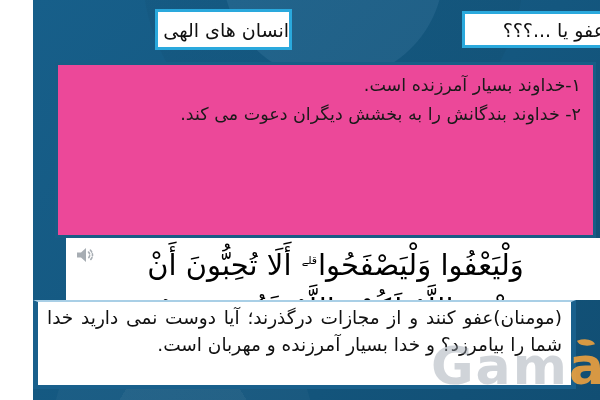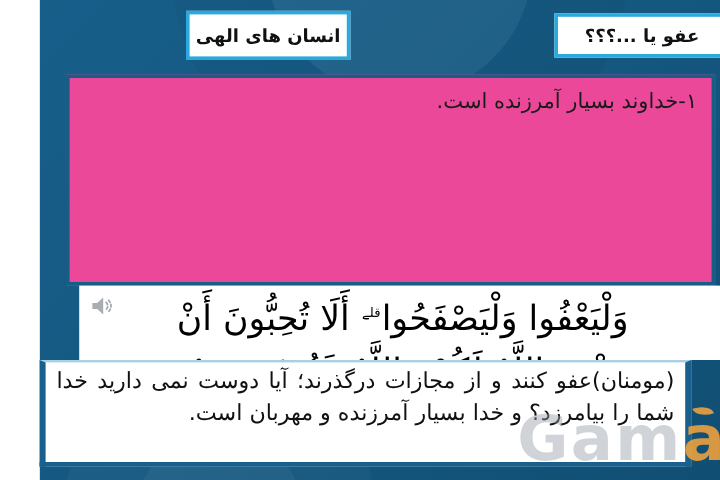--- a/index.html
+++ b/index.html
@@ -12,22 +12,22 @@
     position:absolute;left:33px;top:0;width:567px;height:400px;
     background:
       radial-gradient(circle at 150px 430px, rgba(255,255,255,0.07) 0 70px, rgba(255,255,255,0.03) 70px 130px, rgba(255,255,255,0.0) 131px),
       radial-gradient(circle at 300px -30px, rgba(255,255,255,0.05) 0 110px, rgba(0,0,0,0.04) 111px 190px, rgba(0,0,0,0) 191px),
       linear-gradient(135deg,#175f8a 0%,#14577f 55%,#114e73 100%);
   }
   .left-margin{position:absolute;left:0;top:0;width:33px;height:400px;background:#ffffff;}
 
   .title-box{
     position:absolute;background:#ffffff;border:3px solid #2aa9dd;
-    display:flex;align-items:center;justify-content:center;
-    font-weight:bold;color:#111;font-size:15px;direction:rtl;white-space:nowrap;
+    display:flex;align-items:center;justify-content:flex-start;
+    font-weight:normal;color:#111;font-size:19px;direction:rtl;white-space:nowrap;
     box-shadow:0 0 0 1px rgba(255,255,255,0.5) inset;
   }
   .title-left{left:155px;top:9px;width:131px;height:35px;}
   .title-right{left:462px;top:11px;width:140px;height:31px;}
 
   .points-box{
     position:absolute;left:55px;top:62px;width:511px;height:158px;
     background:#ec4899;border:3px solid #175d86;
     padding:6px 12px 6px 12px;direction:rtl;text-align:right;
     color:#1a1a1a;font-size:17.5px;line-height:29px;
@@ -80,20 +80,21 @@
 
   <div class="title-box title-left">
     <span>انسان های الهی</span>
   </div>
   <div class="title-box title-right">
     <span>عفو یا ...؟؟؟</span>
   </div>
 
   <div class="points-box">
     <div class="point">۱-خداوند بسیار آمرزنده است.</div>
+    <div class="point">۲- خداوند بندگانش را به بخشش دیگران دعوت می کند.</div>
   </div>
 
   <div class="verse-box">
     <span class="speaker">
       <svg viewBox="0 0 24 24" width="24" height="24" aria-hidden="true">
         <path d="M3 9.5v5h4l5 4.5v-14L7 9.5H3z" fill="#a7adb3"></path>
         <path d="M14.5 9 q2.5 3 0 6 M16.5 7.2 q4 4.8 0 9.6" stroke="#a7adb3" stroke-width="1.6" fill="none" stroke-linecap="round" stroke-dasharray="2 2"></path>
       </svg>
     </span>
     <div class="verse-line1"><span>وَلْيَعْفُوا وَلْيَصْفَحُوا</span><span class="verse-pause">قلے</span> <span>أَلَا تُحِبُّونَ أَنْ</span></div>

